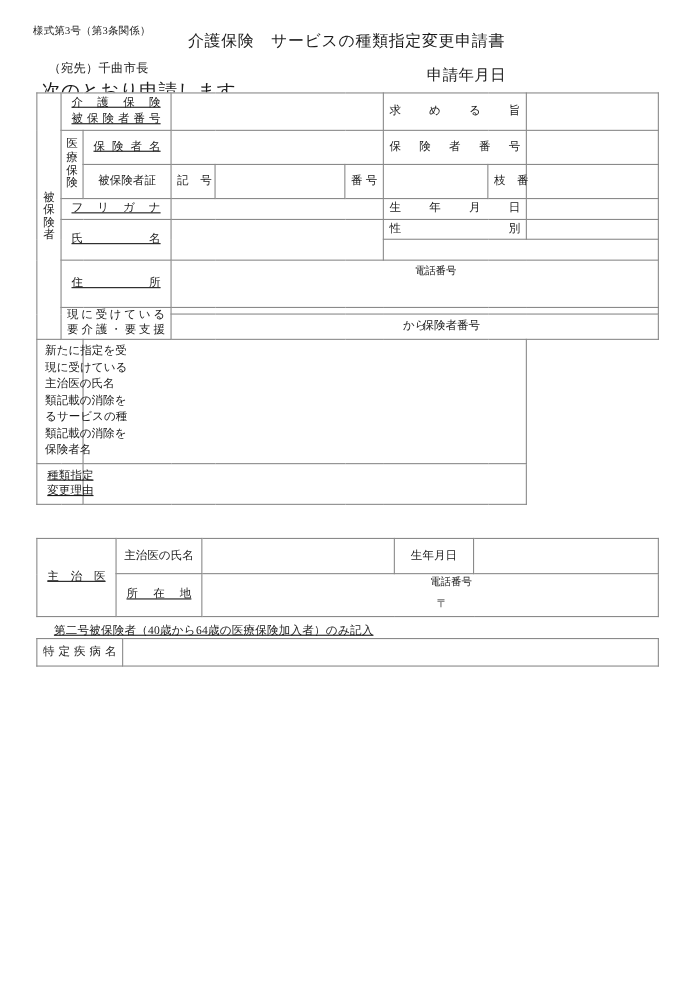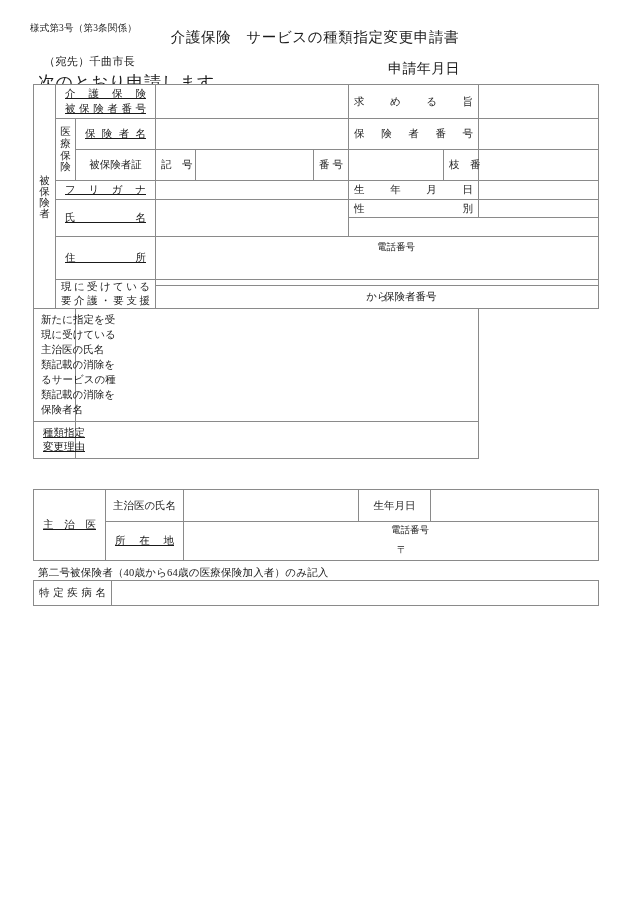--- a/index.html
+++ b/index.html
@@ -165,24 +165,25 @@
     display: block;
     text-align: justify;
     text-align-last: justify;
     white-space: nowrap;
     line-height: 1.42;
     font-size: 10.5px;
   }
 
   
   #second-note {
-    left: 38px; top: 566px;
+    left: 49px; top: 566px;
     font-size: 10.5px;
     letter-spacing: 0.2px;
     white-space: nowrap;
+    text-decoration: underline;
   }
 </style>
 </head>
 <body>
 
 <div class="abs" id="form-no">様式第3号（第3条関係）</div>
 
 <div class="abs" id="doc-title">介護保険　サービスの種類指定変更申請書</div>
 
 <div class="abs" id="addressee">（宛先）千曲市長</div>

